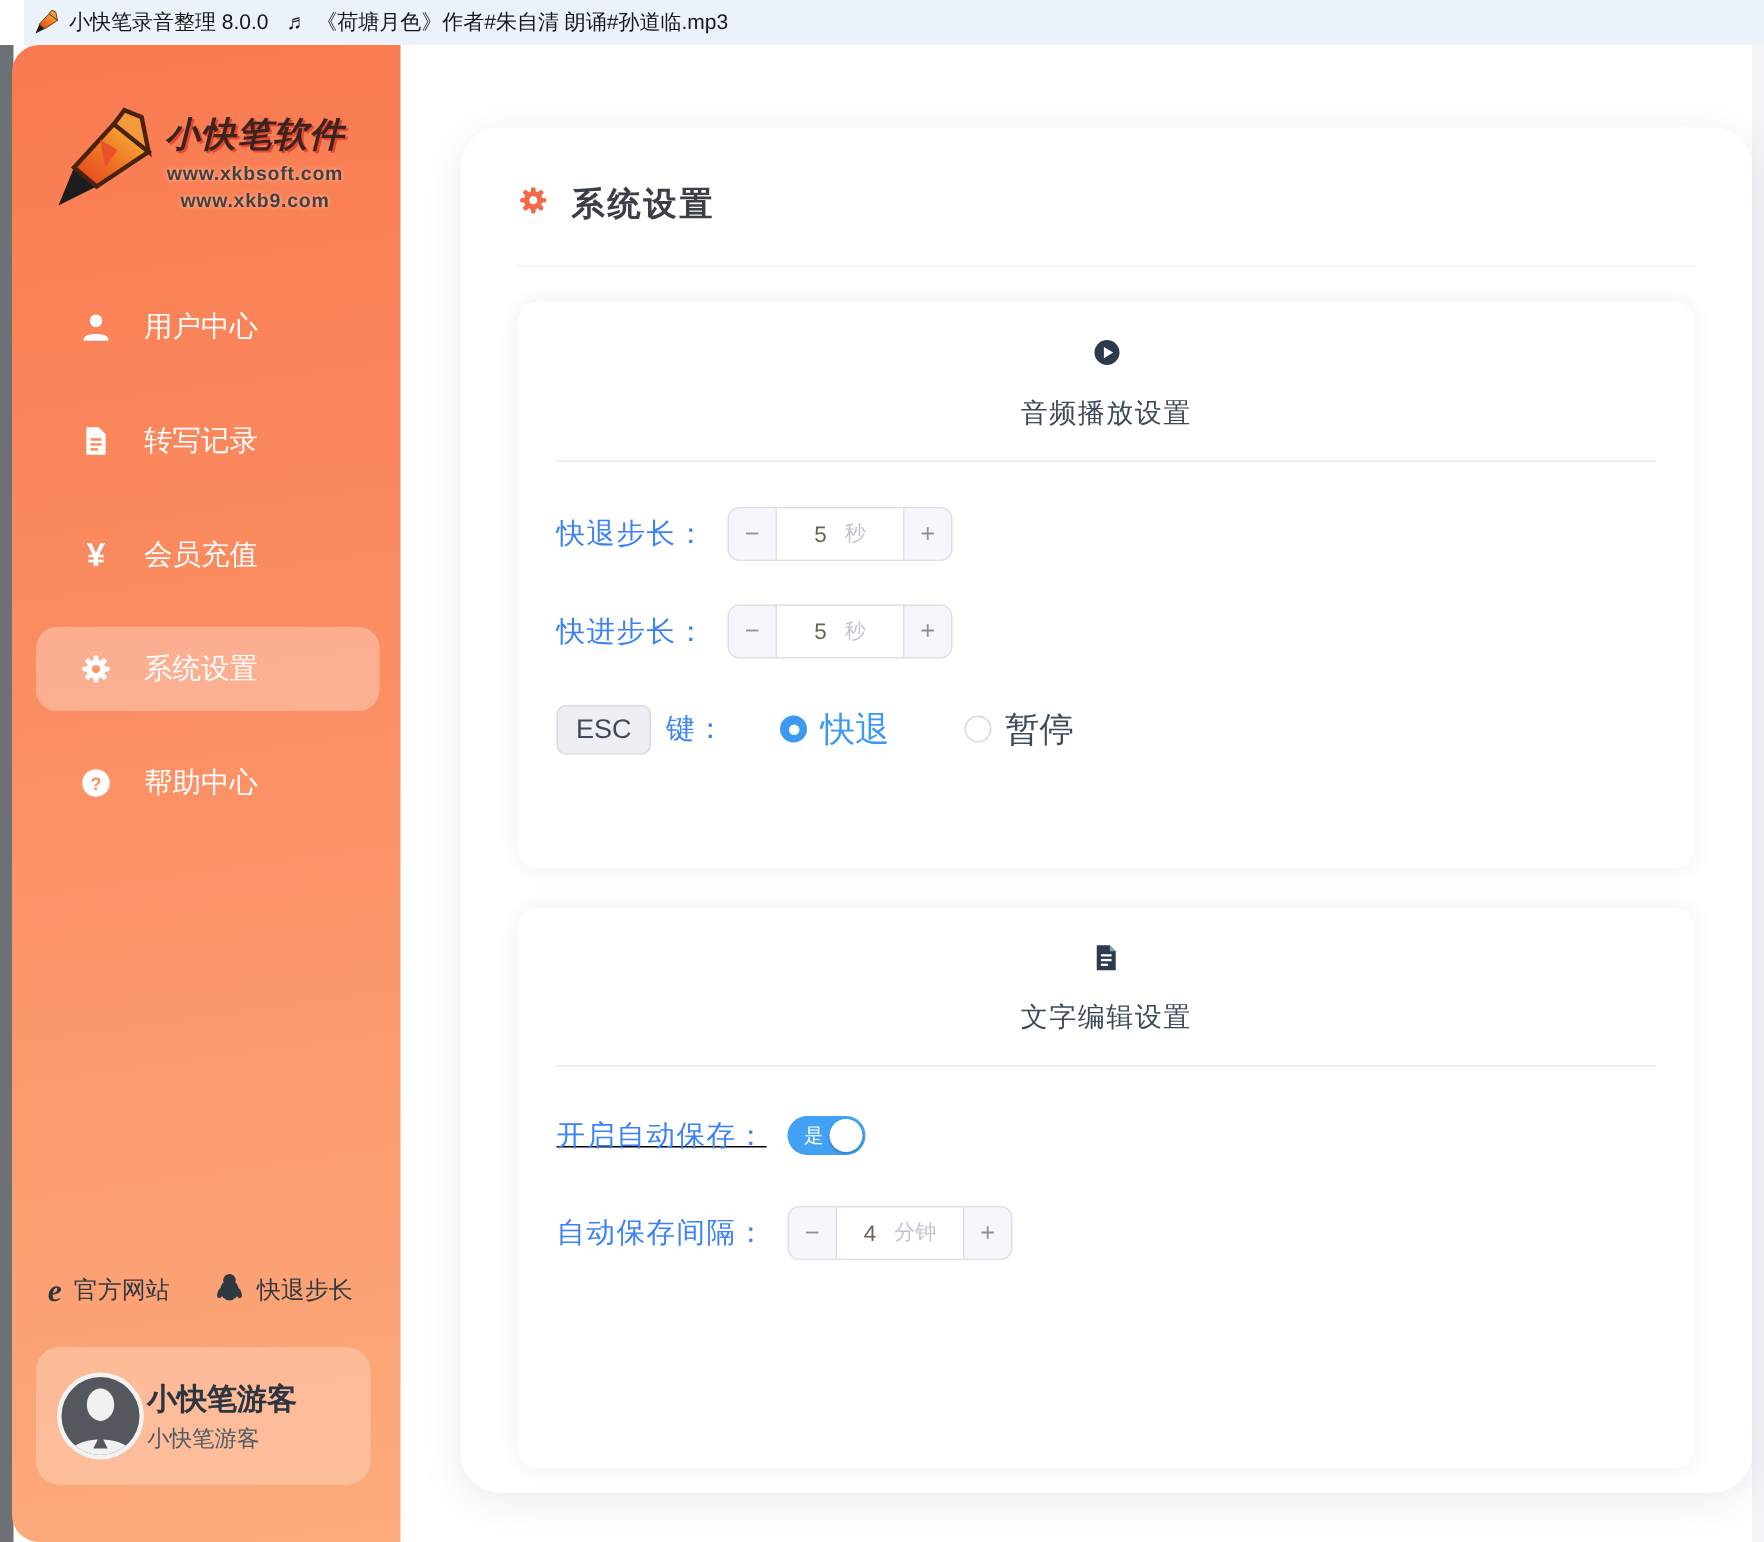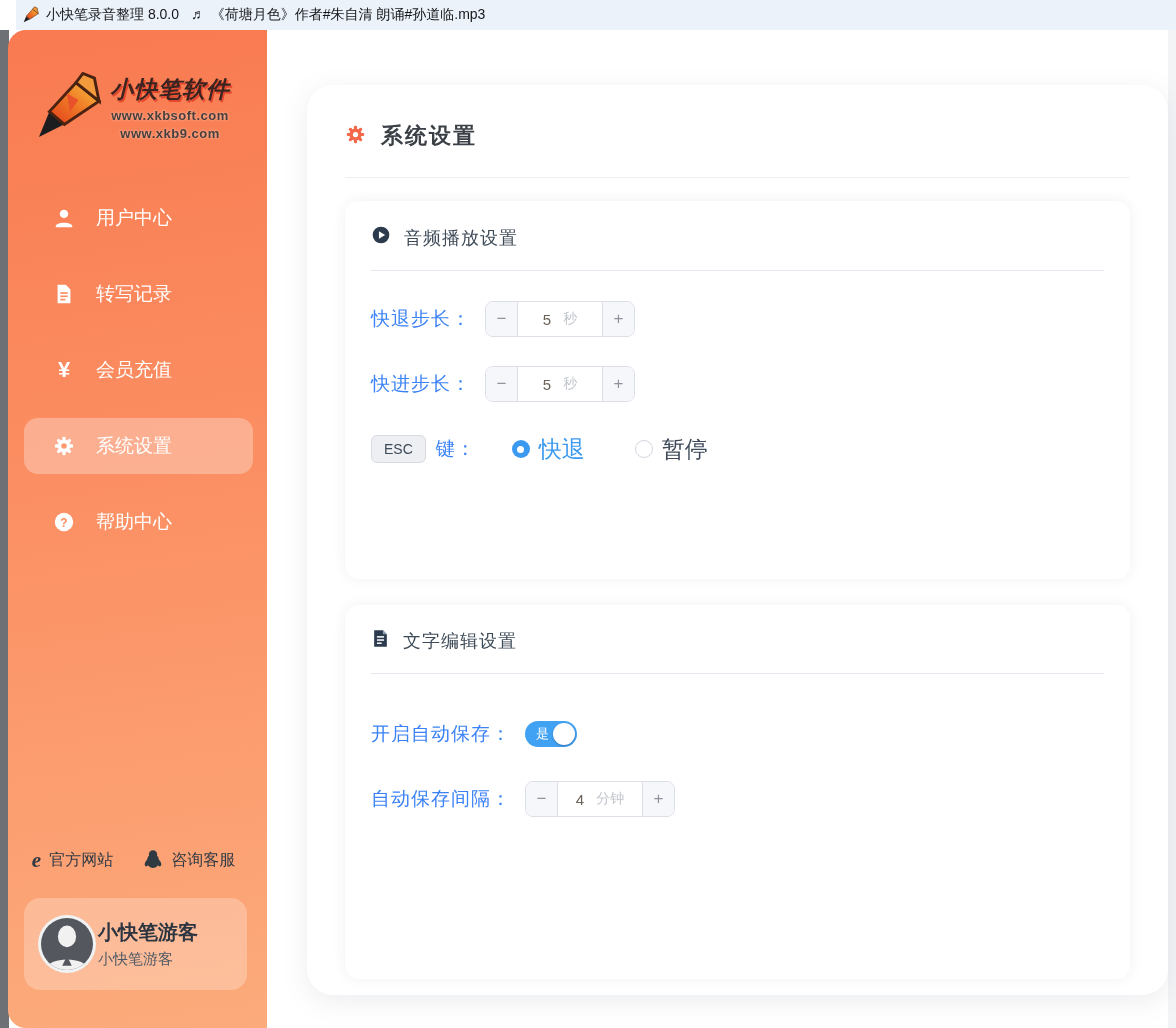--- a/index.html
+++ b/index.html
@@ -55,21 +55,21 @@
 
   .panel-header { margin:0 38px; padding:36px 0 26px 0; display:flex; align-items:center; gap:15px;
     border-bottom:1px solid #eef0f4; }
   .panel-title { font-size:22px; font-weight:bold; color:#3b4047; letter-spacing:2px; }
 
   .card { margin:23px 38px 0 38px; border-radius:14px; background:#fff;
     box-shadow:0 0 14px rgba(40,50,90,.07); }
   .card-1 { height:378px; }
   .card-2 { margin-top:26px; height:374px; }
   .card-head { padding:24px 26px 20px 26px; display:flex; align-items:center; gap:13px;
-    font-size:18px; color:#3c4956; letter-spacing:1px; }
+    font-size:18px; color:#3c4956; letter-spacing:1px;flex-direction:column; }
   .card-divider { margin:0 26px; border-bottom:1px solid #e7e9f3; }
 
   .row { margin:30px 0 0 26px; display:flex; align-items:center; height:36px; }
   .row + .row { margin-top:29px; }
   .row-label { font-size:19px; color:#3b82f6; letter-spacing:1px; margin-right:14px; }
 
   
   .stepper { display:inline-flex; align-items:stretch; height:36px; border:1px solid #dcdfe6;
     border-radius:8px; overflow:hidden; background:#fff; }
   .step-btn { width:32px; border:none; background:#f5f7fa; color:#8e939b; font-size:17px;
@@ -77,21 +77,21 @@
     font-family:inherit; }
   .step-btn.minus { border-right:1px solid #dcdfe6; }
   .step-btn.plus  { border-left:1px solid #dcdfe6; }
   .step-value { min-width:84px; display:flex; align-items:center; justify-content:center; gap:12px;
     padding:0 10px; background:#fff; }
   .step-value .val  { font-size:15px; color:#6b6157; }
   .step-value .unit { font-size:14px; color:#c0c4cc; }
 
   
   .kbd { padding:5px 12px; background:#edeff2; border:1px solid #d8dbe1; border-radius:6px;
-    font-size:14px; color:#3e4a59; margin-right:10px; }
+    font-size:18px; color:#3e4a59; margin-right:10px; }
   .radio-group { display:flex; align-items:center; gap:9px; margin-left:22px; cursor:pointer; }
   .radio-group.second { margin-left:50px;justify-content:center; }
   .radio { width:18px; height:18px; border-radius:50%; position:relative; }
   .radio.on  { background:#3b99f0; }
   .radio.on::after { content:""; position:absolute; left:5.5px; top:5.5px; width:7px; height:7px;
     border-radius:50%; background:#fff; }
   .radio.off { background:#fff; border:1.5px solid #d3d7de; }
   .radio-label { font-size:23px; }
   .radio-label.on  { color:#3b99f0; }
   .radio-label.off { color:#3e4a59; }
@@ -217,21 +217,21 @@
     </span>
     <span class="footer-link">
       <span>
         <svg width="20" height="20" viewBox="0 0 24 24" fill="#2f3942">
           <ellipse cx="12" cy="14.5" rx="7.5" ry="8.2"></ellipse>
           <circle cx="12" cy="6.5" r="5"></circle>
           <ellipse cx="4.6" cy="17" rx="2.2" ry="4" transform="rotate(18 4.6 17)"></ellipse>
           <ellipse cx="19.4" cy="17" rx="2.2" ry="4" transform="rotate(-18 19.4 17)"></ellipse>
         </svg>
       </span>
-      <span>咨询客服</span>
+      <span>快退步长</span>
     </span>
   </div>
 
   <div class="user-card">
     <div class="avatar">
       <svg width="52" height="52" viewBox="0 0 24 24">
         <ellipse cx="12" cy="8.5" rx="4.2" ry="5" fill="#f1f1f1"></ellipse>
         <path d="M2.5 24 c0-6.4 19-6.4 19 0 z" fill="#f1f1f1"></path>
         <path d="M12 17.5 l-2.2 4.5 h4.4 z" fill="#54585e"></path>
       </svg>
@@ -320,21 +320,21 @@
           <rect x="7.5" y="9" width="9" height="1.9" fill="#fff"></rect>
           <rect x="7.5" y="13" width="9" height="1.9" fill="#fff"></rect>
           <rect x="7.5" y="17" width="6" height="1.9" fill="#fff"></rect>
           <polygon points="15,1.5 20,6.5 15,6.5" fill="#8fa0b3"></polygon>
         </svg>
       </span>
       <span>文字编辑设置</span>
     </div>
     <div class="card-divider"></div>
 
-    <div class="row" style="margin-top:42px;">
+    <div class="row" style="margin-top:28px;text-decoration:underline;">
       <span class="row-label">开启自动保存：</span>
       <span class="toggle">
         <span class="t-text">是</span>
         <span class="knob"></span>
       </span>
     </div>
 
     <div class="row">
       <span class="row-label">自动保存间隔：</span>
       <div class="stepper">

